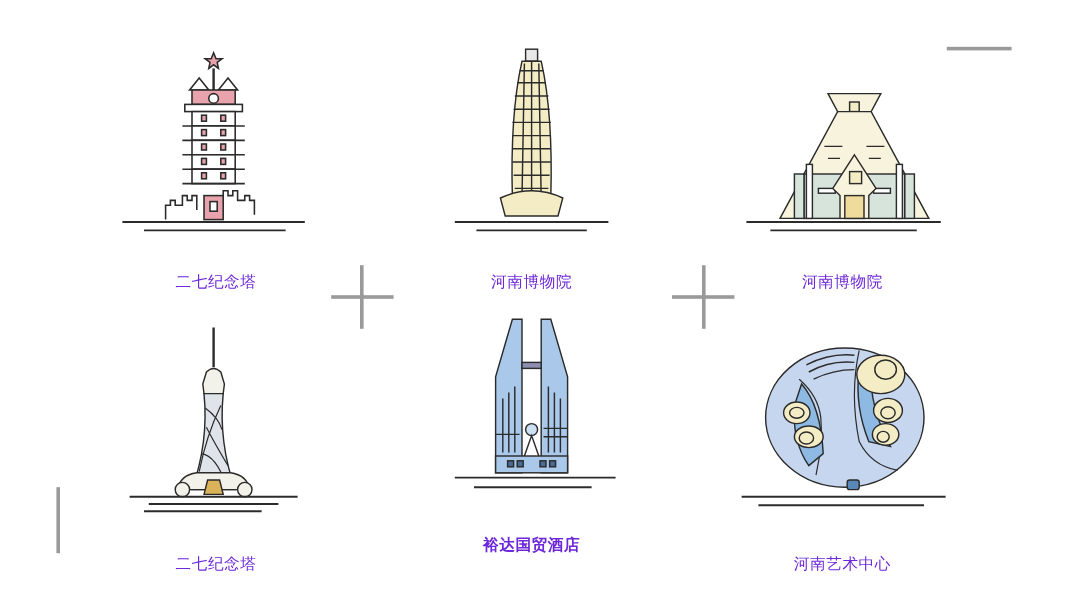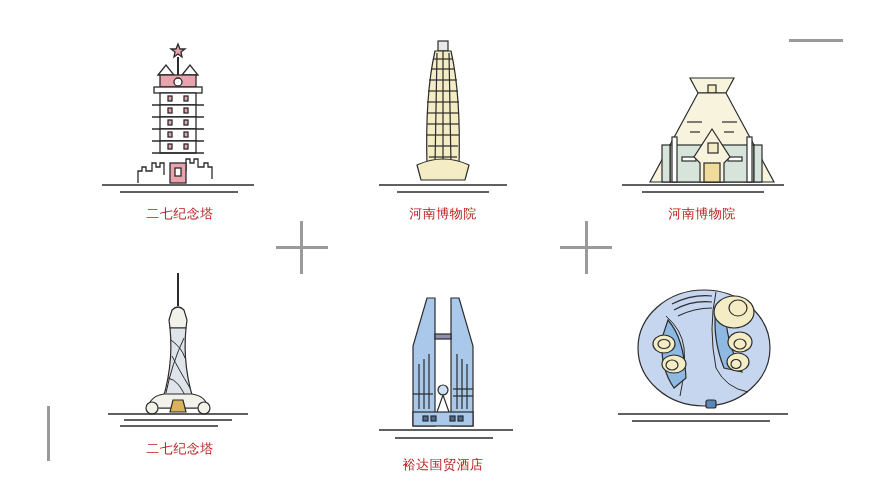--- a/index.html
+++ b/index.html
@@ -1,19 +1,19 @@
 <!DOCTYPE html>
 <html><head>
 <meta charset="utf-8">
 <style>
   html,body{margin:0;padding:0;background:#ffffff;}
   body{width:889px;height:500px;position:relative;overflow:hidden;font-family:"DejaVu Sans",sans-serif;}
   .card{position:absolute;width:180px;height:200px;}
   .card svg{position:absolute;left:0;top:0;}
-  .label{position:absolute;left:0;width:100%;text-align:center;font-size:13px;color:#b91c1c;letter-spacing:0.5px;}
+  .label{position:absolute;left:0;width:100%;text-align:center;font-size:13px;color:#6d28d9;letter-spacing:0.5px;margin-top:21px;}
   .deco{position:absolute;background:#9a9a9a;}
 </style>
 </head>
 <body>
 
 <div>
   <div class="deco" style="left:276px;top:246px;width:52px;height:3px;"></div>
   <div class="deco" style="left:300px;top:221px;width:3px;height:53px;"></div>
 </div>
 <div>
@@ -120,21 +120,21 @@
     <circle cx="62" cy="140" r="6" fill="#f2f2ea"></circle>
       <circle cx="114" cy="140" r="6" fill="#f2f2ea"></circle>
     <polygon points="80,144 83,132 93,132 96,144" fill="#d9b25a"></polygon>
     <line x1="18" y1="146" x2="158" y2="146" stroke-width="1.6"></line>
     <line x1="34" y1="152" x2="142" y2="152" stroke-width="1.6"></line>
     <line x1="30" y1="158" x2="128" y2="158" stroke-width="1.6"></line>
   </svg>
   <div class="label" style="top:172px;">二七纪念塔</div>
 </div>
 
-<div class="card" style="left:353px;top:284px;">
+<div class="card" style="left:353px;top:252px;font-weight:bold;">
   <svg width="180" height="160" viewBox="0 0 180 160" fill="none" stroke="#2b2b2b" stroke-width="1.2">
     <polygon points="74,14 82,14 82,142 60,142 60,62" fill="#a9c8ea"></polygon>
     <polygon points="98,14 106,14 120,62 120,142 98,142" fill="#a9c8ea"></polygon>
     <rect x="82" y="50" width="16" height="5" fill="#8e8fb0"></rect>
     <line x1="66" y1="80" x2="66" y2="125"></line>
       <line x1="71" y1="75" x2="71" y2="125"></line>
       <line x1="76" y1="70" x2="76" y2="125"></line>
     <line x1="104" y1="70" x2="104" y2="125"></line>
       <line x1="109" y1="75" x2="109" y2="125"></line>
       <line x1="114" y1="80" x2="114" y2="125"></line>
@@ -169,13 +169,14 @@
     <ellipse cx="62" cy="96" rx="12" ry="9" fill="#f3ecc4"></ellipse>
       <ellipse cx="60" cy="97" rx="6" ry="5" fill="#f3ecc4"></ellipse>
     <ellipse cx="128" cy="74" rx="12" ry="10" fill="#f3ecc4"></ellipse>
       <ellipse cx="128" cy="76" rx="6" ry="5" fill="#f3ecc4"></ellipse>
     <ellipse cx="126" cy="94" rx="11" ry="9" fill="#f3ecc4"></ellipse>
       <ellipse cx="124" cy="96" rx="5" ry="4.5" fill="#f3ecc4"></ellipse>
     <rect x="94" y="132" width="10" height="8" rx="2" fill="#5a86b8"></rect>
     <line x1="6" y1="146" x2="176" y2="146" stroke-width="1.6"></line>
     <line x1="20" y1="153" x2="158" y2="153" stroke-width="1.6"></line>
   </svg>
+  <div class="label" style="top:172px;">河南艺术中心</div>
 </div>
 
 </body></html>

